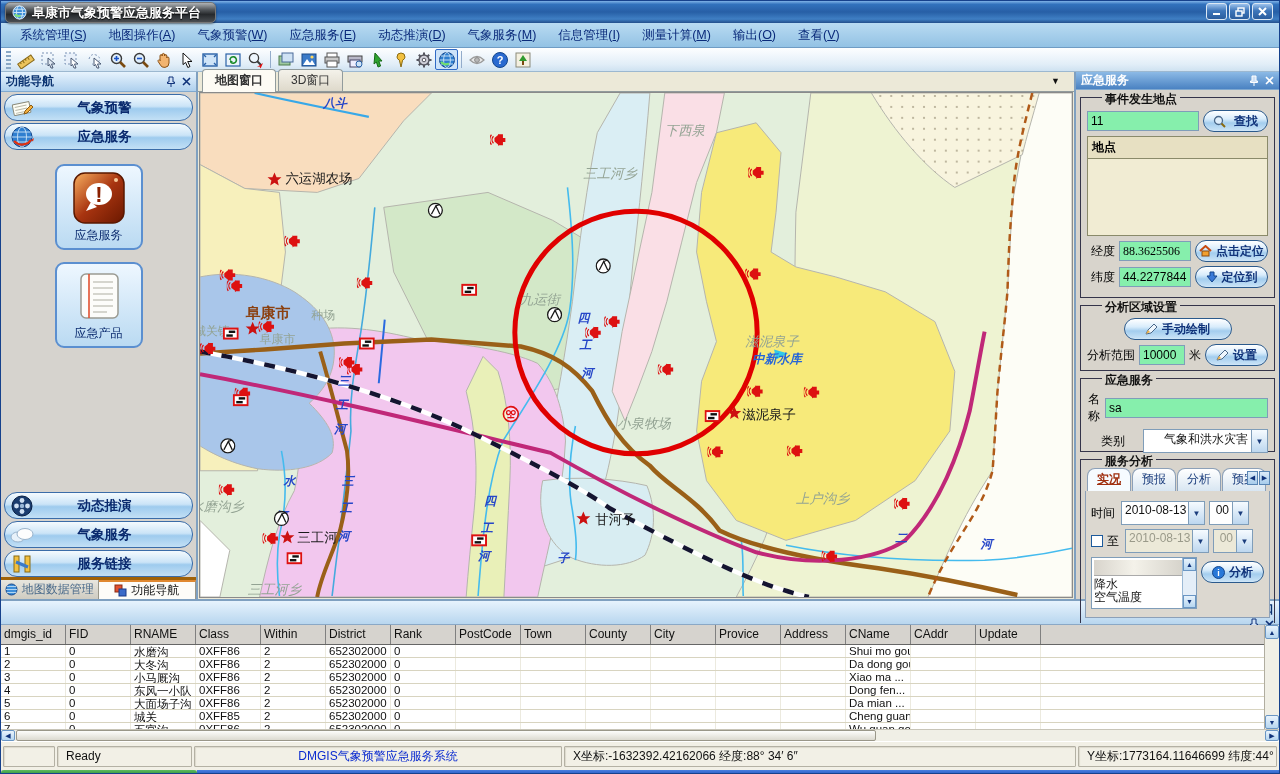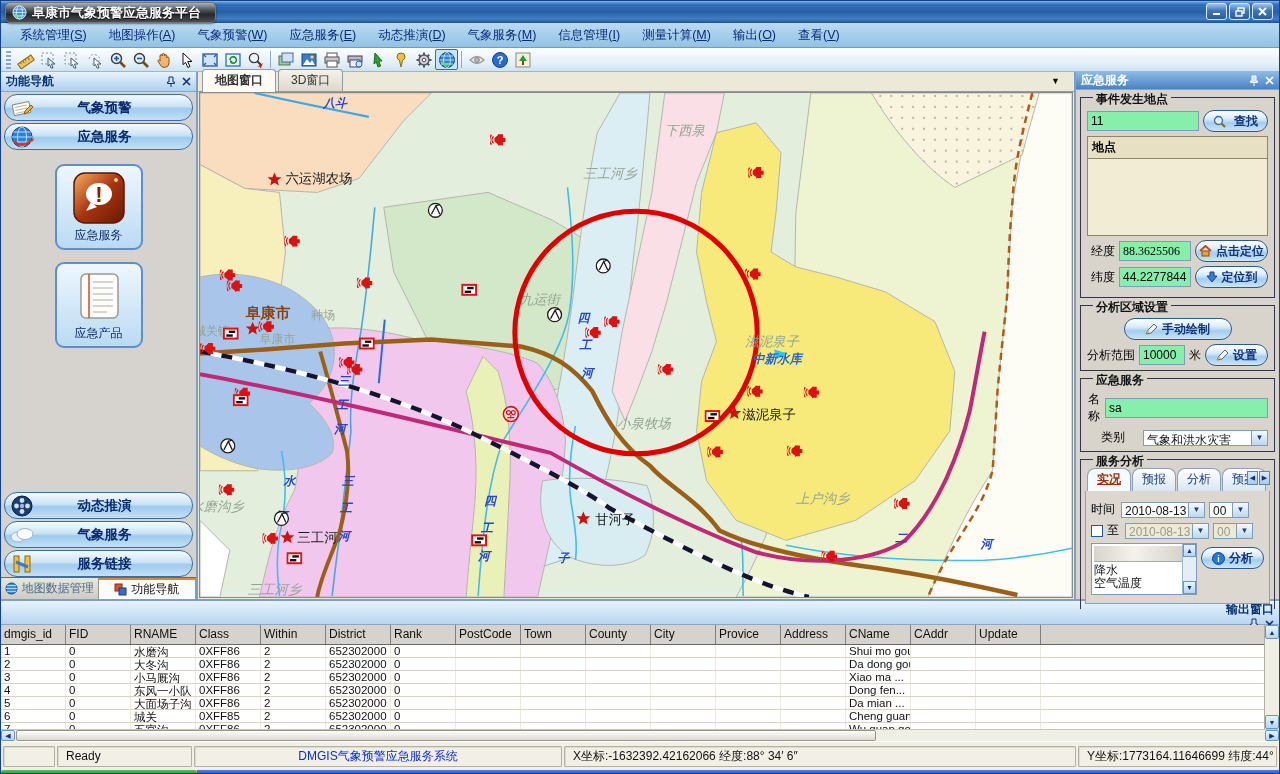--- a/index.html
+++ b/index.html
@@ -27,49 +27,49 @@
   .panel-title{height:20px;display:flex;align-items:center;justify-content:space-between;padding:0 5px;background:linear-gradient(180deg,#e7f3fd,#aed0ee);border-bottom:1px solid #7fa8cf;color:#0a3270;font-weight:bold;font-size:12px;}
   .pt-icons{display:flex;gap:6px;align-items:center;}
   
   #leftpanel{width:197px;background:#d6d3ce;border-right:2px solid #7fa0c0;display:flex;flex-direction:column;}
   .navbtn{height:27px;margin:2px 3px 0 3px;border:1px solid #3a6ca8;border-radius:13px;background:linear-gradient(180deg,#f4fafe 0%,#cbe4f7 45%,#9ecbee 55%,#c3e0f5 100%);display:flex;align-items:center;position:relative;}
   .navbtn .nicon{width:34px;display:flex;align-items:center;justify-content:center;}
   .navbtn .nlabel{flex:1;text-align:center;font-weight:bold;font-size:13.5px;color:#0a2a6e;padding-right:22px;}
   #lp-content{flex:1;display:flex;flex-direction:column;align-items:center;padding-top:14px;gap:12px;}
   .bigbtn{width:88px;height:86px;border:2px solid #5b8fd0;border-radius:9px;background:linear-gradient(180deg,#eef7ff,#badaf2);display:flex;flex-direction:column;align-items:center;justify-content:center;gap:2px;}
   .bigbtn .blabel{font-size:12px;color:#0a2a6e;}
-  .lp-tabs{height:22px;display:flex;border-top:1px solid #a16207;background:#d0cdc6;}
+  .lp-tabs{height:22px;display:flex;border-top:3px solid #a16207;background:#d0cdc6;}
   .lp-tab{flex:1;display:flex;align-items:center;justify-content:center;gap:4px;font-size:12px;color:#4a6a8a;background:linear-gradient(180deg,#e8e6de,#cfccc2);border-right:1px solid #9a9789;}
   .lp-tab.active{background:#fdfcf8;color:#111;border-top:2px solid #e08830;}
   
   #mapArea{flex:1;display:flex;flex-direction:column;background:#ece9d8;min-width:0;}
   #mapTabs{height:20px;display:flex;align-items:flex-end;background:#ece9d8;padding-left:4px;border-bottom:1px solid #919b9c;position:relative;}
   .mtab{padding:2px 12px;font-size:12px;color:#333;background:linear-gradient(180deg,#f4f2ea,#ded9cb);border:1px solid #919b9c;border-bottom:none;border-radius:4px 4px 0 0;margin-right:2px;}
   .mtab.active{background:#fdfbf4;font-weight:bold;position:relative;top:1px;padding-bottom:3px;}
   .mtab-caret{position:absolute;right:14px;top:4px;font-size:9px;color:#111;}
   #mapCanvas{flex:1;border:1px solid #8a8a8a;margin:0 1px 1px 1px;background:#e3efdc;overflow:hidden;}
   svg text{user-select:none}
   .ml-place{font-size:13.5px;fill:#1a1a1a;}
   .ml-town{font-size:13.5px;font-style:italic;fill:#93a393;}
   .ml-city{font-size:15px;font-weight:bold;fill:#8b4010;}
   .ml-gray{font-size:12px;fill:#93a393;}
   .ml-river{font-size:12px;font-style:italic;font-weight:bold;fill:#2546c8;}
   .ml-water{font-size:12.5px;font-style:italic;font-weight:bold;fill:#2565d8;}
   
   #rightpanel{width:205px;background:#d8d4cc;border-left:2px solid #7fa0c0;display:flex;flex-direction:column;font-size:12px;}
   #rightpanel .panel-title{background:linear-gradient(180deg,#8cbae6,#4a82c2);color:#fff;}
   .group{border:1px solid #34344a;margin:7px 4px 0 4px;position:relative;padding:8px 4px 5px 4px;}
-  .group-label{position:absolute;top:-7px;left:12px;background:#d8d4cc;padding:0 3px;font-weight:bold;color:#111;font-size:12px;}
+  .group-label{position:absolute;top:-7px;left:21px;background:#d8d4cc;padding:0 3px;font-weight:bold;color:#111;font-size:12px;}
   .row{display:flex;align-items:center;margin:4px 2px;gap:4px;}
   .tfield{border:1px solid #7f9db9;background:#86efac;font-size:12px;padding:1px 3px;height:20px;overflow:hidden;white-space:nowrap;}
   input.tfield{outline:none;}
   .xbtn{border:1px solid #2b5a8c;border-radius:11px;background:linear-gradient(180deg,#ffffff 0%,#d8ecfb 40%,#a3cdee 60%,#cbe4f7 100%);color:#10337a;font-weight:bold;display:flex;align-items:center;justify-content:center;gap:4px;font-size:12px;height:22px;box-shadow:inset 0 0 1px #fff;}
   .list-header{background:#e7e0c2;border:1px solid #8a8a6a;border-bottom:none;font-weight:bold;padding:2px 4px;}
   .list-body{background:#f1ecd3;border:1px solid #8a8a6a;height:78px;}
-  .combo{border:1px solid #7f9db9;background:#fff;display:flex;height:16px;align-items:stretch;}
+  .combo{border:1px solid #7f9db9;background:#fff;display:flex;height:24px;align-items:stretch;text-align:right;}
   .combo .val{flex:1;padding:1px 3px;font-size:12px;color:#111;overflow:hidden;white-space:nowrap;}
   .combo .dd{width:16px;background:linear-gradient(180deg,#f6fbff,#bdd7ef);border-left:1px solid #7f9db9;display:flex;align-items:center;justify-content:center;font-size:8px;color:#1a3c7c;}
   .combo.disabled{background:#ece9d8;}
   .combo.disabled .val{color:#9a9a8a;}
   .vtabs{display:flex;align-items:flex-end;padding:0 2px;position:relative;}
   .vtab{border:1px solid #8ca0b8;border-bottom:none;border-radius:8px 8px 0 0;background:linear-gradient(180deg,#fff,#d8e6f2);padding:2px 9px 3px 9px;font-size:12px;color:#1a3c7c;margin-right:1px;white-space:nowrap;}
   .vtab.active{background:#f6fbff;font-weight:bold;color:#a03010;text-decoration:underline;}
   .tab-scroll{position:absolute;right:0;top:3px;display:flex;gap:1px;}
   .tsbtn{width:11px;height:14px;background:linear-gradient(180deg,#dcebf8,#a8cdec);border:1px solid #5a86b4;display:flex;align-items:center;justify-content:center;font-size:7px;color:#10337a;}
   .cb{width:12px;height:12px;background:#fff;border:1px solid #1c5a9c;display:inline-block;}

